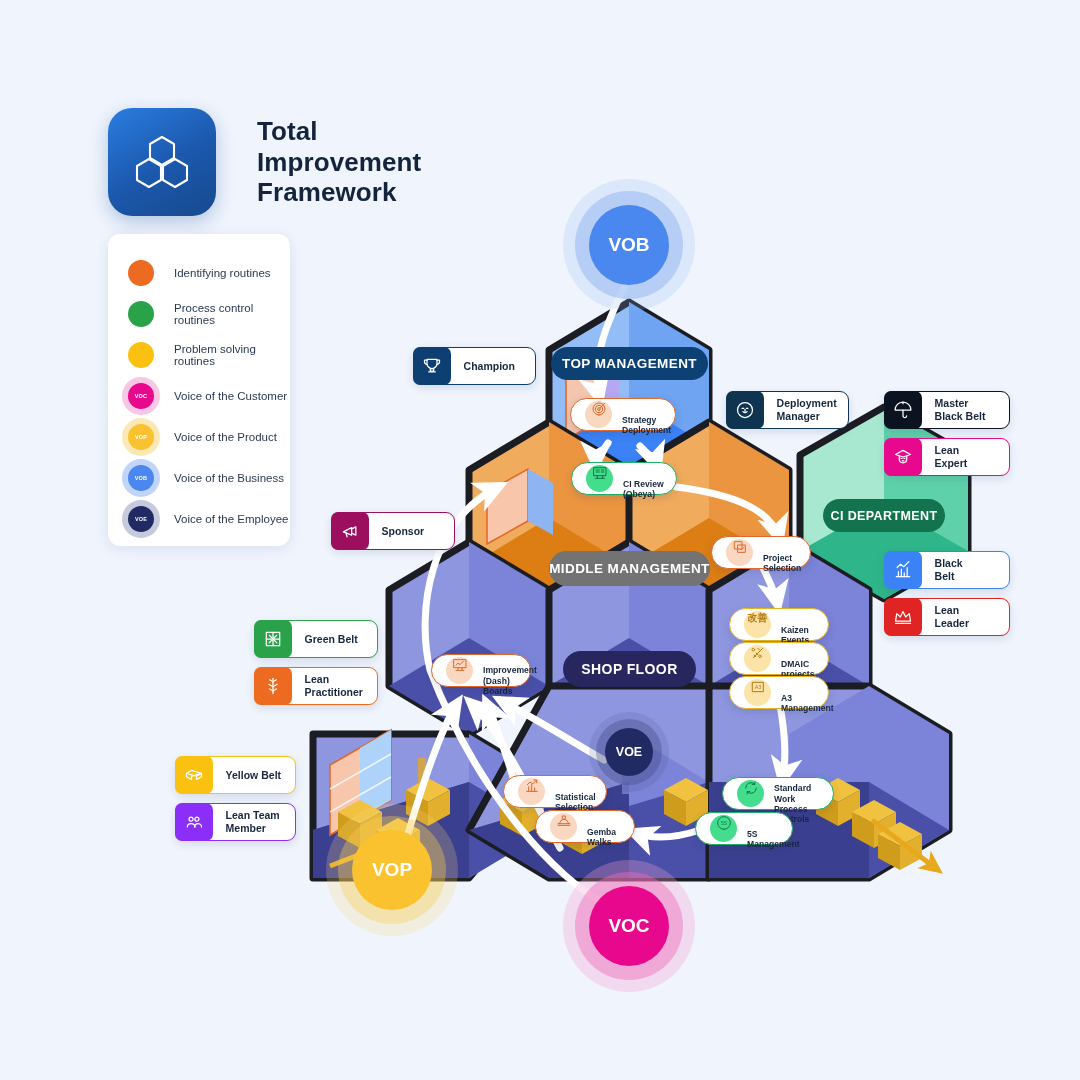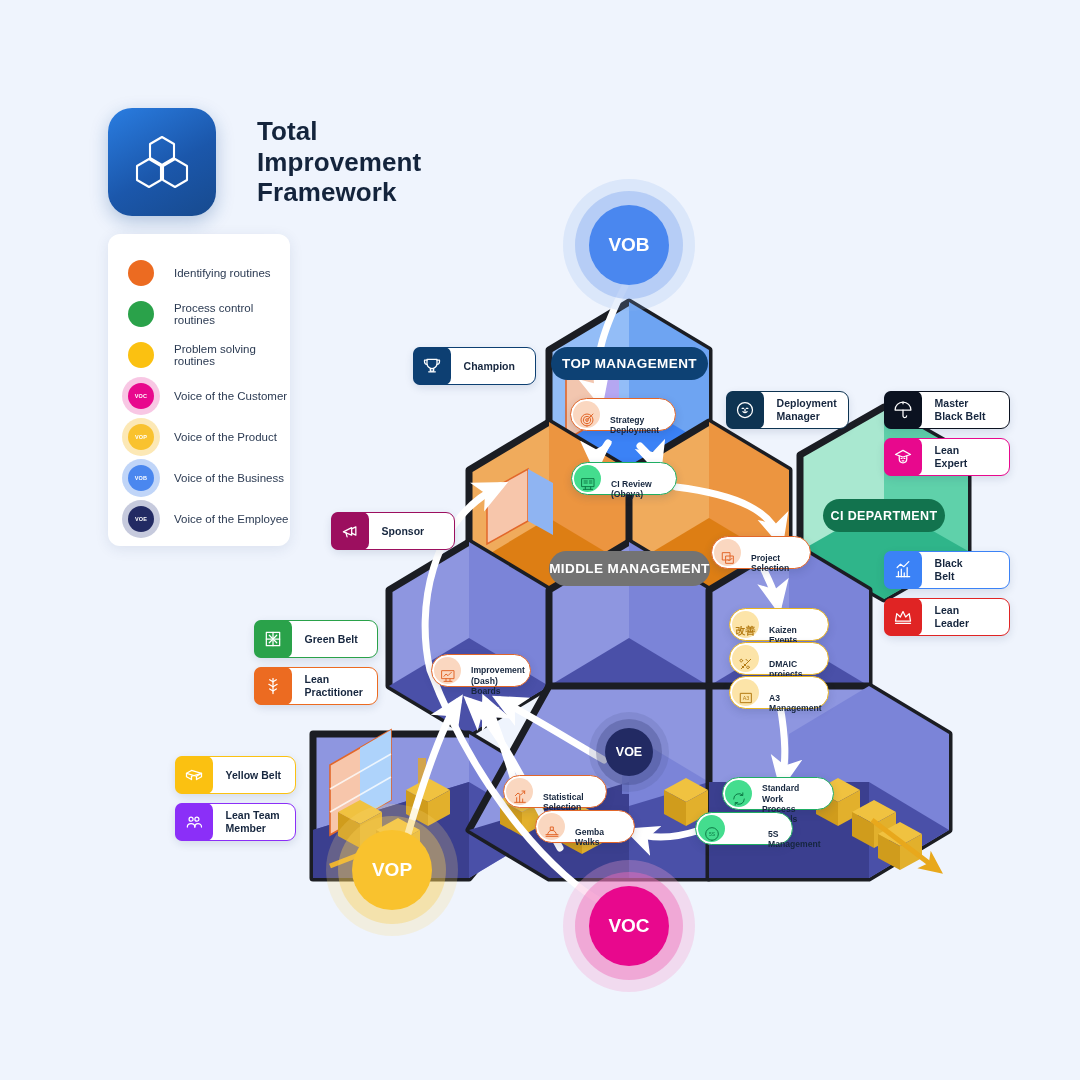--- a/index.html
+++ b/index.html
@@ -79,22 +79,22 @@
   .rcard .tx { font-size:10.5px; font-weight:bold; line-height:1.2; margin-left:13px;
                color:#16263e; white-space:pre-line; }
 
   
   .pill {
     position:absolute; height:33px; background:#fff; border-radius:17px;
     display:flex; align-items:center; border:1.4px solid #e6a882;
     box-shadow:0 3px 8px rgba(30,52,92,.16); padding-right:12px;
   }
   .pill .ic {
-    width:27px; height:27px; flex:0 0 27px; border-radius:50%; margin-left:2px;
-    display:flex; align-items:flex-end; justify-content:center;
+    width:27px; height:27px; flex:0 0 27px; border-radius:50%; margin-left:14px;
+    display:flex; align-items:flex-start; justify-content:center;
   }
   .pill .tx { font-size:8.6px; font-weight:bold; line-height:1.22; margin-left:10px;
               color:#16263e; white-space:pre-line;margin-top:21px; }
 
   svg.gl { display:block; }
 </style>
 </head>
 <body>
 
 <div class="stage">
@@ -288,20 +288,21 @@
         <path d="M400,862 C420,790 440,730 458,702" marker-end="url(#ah)"></path>
         <path d="M602,902 C560,880 480,800 430,670 C416,610 430,520 500,486" marker-end="url(#ah)"></path>
       </g>
       <path d="M330,866 L392,842" stroke="#e8a81c" stroke-width="5" fill="none" marker-end="url(#ahY)"></path>
       <path d="M872,820 L938,870" stroke="#e8a81c" stroke-width="5" fill="none" marker-end="url(#ahY)"></path>
     </svg>
   </div>
 
   <div class="sect" id="sect-top" style="background: rgb(13, 65, 116);">TOP MANAGEMENT</div>
   <div class="sect" id="sect-middle" style="background: #737373; margin-top: 40px;">MIDDLE MANAGEMENT</div>
+  <div class="sect" id="sect-shop" style="background: rgb(39, 38, 95);">SHOP FLOOR</div>
   <div class="sect" id="sect-ci" style="background: rgb(18, 115, 78);">CI DEPARTMENT</div>
 
   <div class="voice" id="voice-vob" style="background: rgb(74, 135, 239);">VOB</div>
   <div class="voice" id="voice-voe" style="background: rgb(34, 42, 99);">VOE</div>
   <div class="voice" id="voice-vop" style="background: rgb(249, 194, 46);">VOP</div>
   <div class="voice" id="voice-voc" style="background: rgb(232, 8, 141);">VOC</div>
 
   <div id="cards-layer">
       <div class="rcard" style="left: 413px; top: 347px; width: 123px; border-color: rgb(13, 63, 114);">
         <div class="ic" style="background: rgb(13, 63, 114);">
@@ -528,21 +529,21 @@
           <svg width="16" height="16" viewBox="0 0 24 24">
             <path d="M20 12a8 8 0 0 1-13.7 5.6" fill="none" stroke="#0c7a45" stroke-width="1.5" stroke-linecap="round" stroke-linejoin="round"></path>
             <path d="M4 12a8 8 0 0 1 13.7-5.6" fill="none" stroke="#0c7a45" stroke-width="1.5" stroke-linecap="round" stroke-linejoin="round"></path>
             <path d="M17.7 2.8v3.8h-3.8" fill="none" stroke="#0c7a45" stroke-width="1.5" stroke-linecap="round" stroke-linejoin="round"></path>
             <path d="M6.3 21.2v-3.8h3.8" fill="none" stroke="#0c7a45" stroke-width="1.5" stroke-linecap="round" stroke-linejoin="round"></path>
           </svg>
         </div>
         <div class="tx">Standard Work
 Process Controls</div>
       </div>
-      <div class="pill" style="left: 695px; top: 812px; width: 98px; border-color: rgb(31, 174, 99); gap: 33px;">
+      <div class="pill" style="left: 695px; top: 812px; width: 98px; border-color: rgb(31, 174, 99);">
         <div class="ic" style="background: rgb(68, 221, 142);">
           <svg width="16" height="16" viewBox="0 0 24 24">
             <path d="M12 21.5a9.5 9.5 0 1 1 0-19 9.5 9.5 0 0 1 0 19z" fill="none" stroke="#0c7a45" stroke-width="1.5" stroke-linecap="round" stroke-linejoin="round"></path>
             <text x="12" y="15.2" font-size="7.5" fill="#0c7a45" text-anchor="middle" font-family="'Liberation Sans',sans-serif">5S</text>
           </svg>
         </div>
         <div class="tx">5S
 Management</div>
       </div>
     </div>

